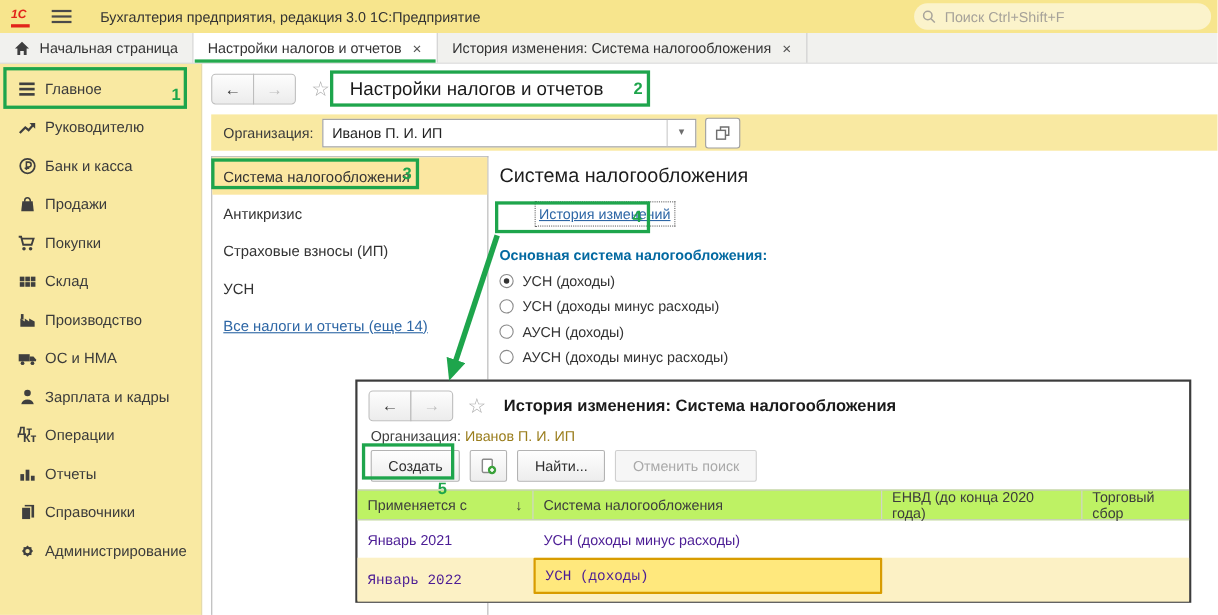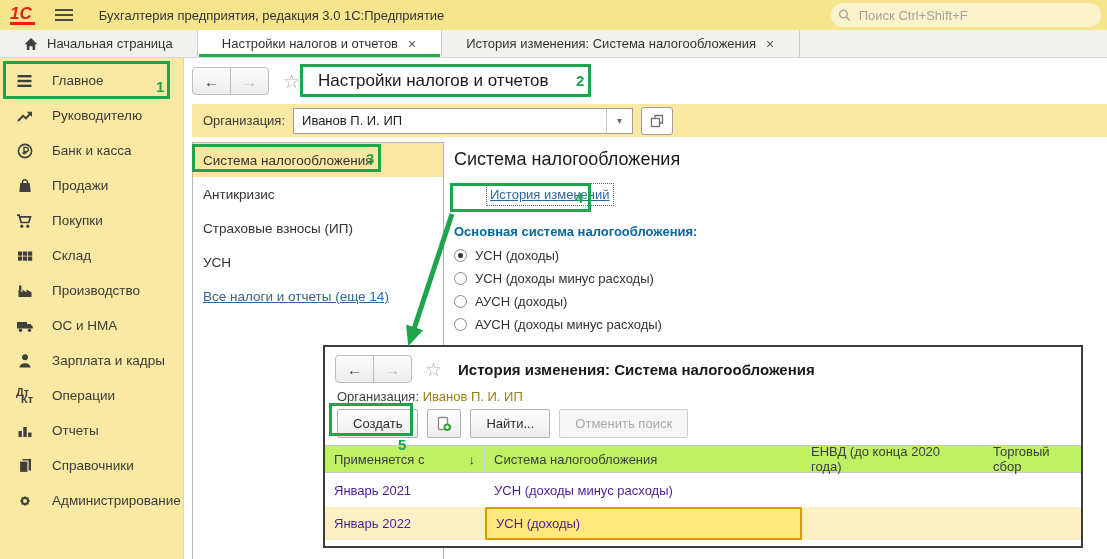--- a/index.html
+++ b/index.html
@@ -3,36 +3,36 @@
 <meta charset="utf-8">
 <style>
   html,body{margin:0;padding:0;}
   body{
     width:1107px;height:559px;position:relative;overflow:hidden;
     font-family:"Liberation Sans","DejaVu Sans",sans-serif;
     font-size:13px;color:#333;background:#fff;
   }
   
   .topbar{position:absolute;left:0;top:0;width:1107px;height:30px;background:#f7e58d;display:flex;align-items:center;}
-  .logo{margin-left:10px;color:#e2231a;font-weight:bold;font-style:italic;font-size:17px;border-bottom:3px solid #e2231a;line-height:17px;padding-right:3px;}
+  .logo{margin-left:10px;color:#e2231a;font-weight:bold;font-style:italic;font-size:11px;border-bottom:3px solid #e2231a;line-height:17px;padding-right:3px;}
   .hamburger{margin-left:20px;width:18px;height:12px;display:flex;flex-direction:column;justify-content:space-between;cursor:pointer;}
   .hamburger i{display:block;height:2px;background:#4a4a4a;}
   .app-title{margin-left:26px;color:#333;}
   .searchbox{position:absolute;right:6px;top:3px;width:256px;height:24px;background:#fbf3cb;border-radius:12px;display:flex;align-items:center;padding:0 7px;gap:6px;}
   .searchbox input{border:none;outline:none;background:transparent;font:13px "Liberation Sans","DejaVu Sans",sans-serif;color:#7c7c7c;width:100%;}
   .searchbox input::placeholder{color:#a6a29a;}
   
   .tabbar{position:absolute;left:0;top:30px;width:1107px;height:28px;background:#f1f1ee;border-bottom:1px solid #d6d6d6;display:flex;box-sizing:border-box;}
-  .tab{display:flex;align-items:center;gap:9px;padding:0 24px;border-right:1px solid #cdcdcd;position:relative;color:#333;cursor:pointer;white-space:nowrap;}
+  .tab{display:flex;align-items:center;gap:9px;padding:0 13px;border-right:1px solid #cdcdcd;position:relative;color:#333;cursor:pointer;white-space:nowrap;}
   .tab.active{background:#fff;}
   .tab.active::after{content:"";position:absolute;left:1px;right:1px;bottom:0;height:3px;background:#24a94e;}
   .tab .close{color:#555;font-size:14px;line-height:14px;padding:0 1px;}
   
   .sidebar{position:absolute;left:0;top:58px;width:184px;bottom:0;background:#f9e9a2;border-right:1px solid #ddd5b0;box-sizing:border-box;padding-top:5px;}
-  .side-item{height:35px;display:flex;align-items:center;padding-left:15px;gap:18px;color:#3b3b3b;font-size:13.5px;cursor:pointer;}
+  .side-item{height:35px;display:flex;align-items:center;padding-left:15px;gap:7px;color:#3b3b3b;font-size:13.5px;cursor:pointer;}
   .side-item .ic{width:19px;height:16px;display:flex;align-items:center;justify-content:center;flex:none;}
   .side-item svg{display:block;}
   .dtkt{font-size:11px;font-weight:bold;color:#3f3f3f;line-height:7px;display:block;text-align:left;}
   .dtkt b{display:block;}
   .dtkt b:last-child{margin-left:5px;}
   
   .main{position:absolute;left:184px;top:58px;right:0;bottom:0;background:#fff;}
   .navbtns{display:inline-flex;}
   .navbtn{width:37px;height:26px;border:1px solid #bdbdbd;background:linear-gradient(#fdfdfd,#ececec);display:flex;align-items:center;justify-content:center;font-size:15px;color:#3c3c3c;cursor:pointer;}
   .navbtn.first{border-radius:4px 0 0 4px;}
@@ -68,21 +68,21 @@
   .dlg-orgline{position:absolute;left:12px;top:42px;color:#3f3f3f;}
   .dlg-orgline .val{color:#9a7d1c;}
   .dlg-toolbar{position:absolute;left:12px;top:62px;display:flex;align-items:center;gap:9px;}
   .btn{height:27px;border:1px solid #b3b3b3;border-radius:2px;background:linear-gradient(#fefefe,#ededed);padding:0 15px;font-size:13px;color:#2e2e2e;display:flex;align-items:center;cursor:pointer;}
   .btn.icon-only{width:32px;padding:0;justify-content:center;}
   .btn.disabled{color:#a9a9a9;background:#f6f6f6;border-color:#cfcfcf;cursor:default;}
   .dlg-table{position:absolute;left:0;right:0;top:98px;font-size:13px;}
   .thead{display:flex;height:28px;background:#bef264;border-top:1px solid #c9c9c9;border-bottom:1px solid #c9c9c9;box-sizing:border-box;color:#3d3d3d;}
   .th{display:flex;align-items:center;padding:0 9px;border-right:1px solid #d2d2d2;box-sizing:border-box;}
   .trow{display:flex;height:34px;color:#4c1d95;cursor:pointer;}
-  .trow.selected{background:#fcf1c5;height:33px;}
+  .trow.selected{background:#fcf1c5;height:40px;font-family:Liberation Mono, monospace;}
   .td{display:flex;align-items:center;padding:0 9px;box-sizing:border-box;}
   .c1{width:160px;flex:none;}
   .c2{width:317px;flex:none;}
   .c3{width:182px;flex:none;}
   .c4{flex:1;}
   .cell-active{background:#ffe87d;border:2px solid #d89c00;border-radius:1px;height:33px;}
   .sort{margin-left:auto;color:#3d3d3d;}
   
   .ann{position:absolute;border:3px solid #1ea54c;z-index:40;pointer-events:none;box-sizing:border-box;}
   .ann-num{position:absolute;color:#1ea54c;font-weight:bold;font-size:15px;z-index:41;pointer-events:none;}

